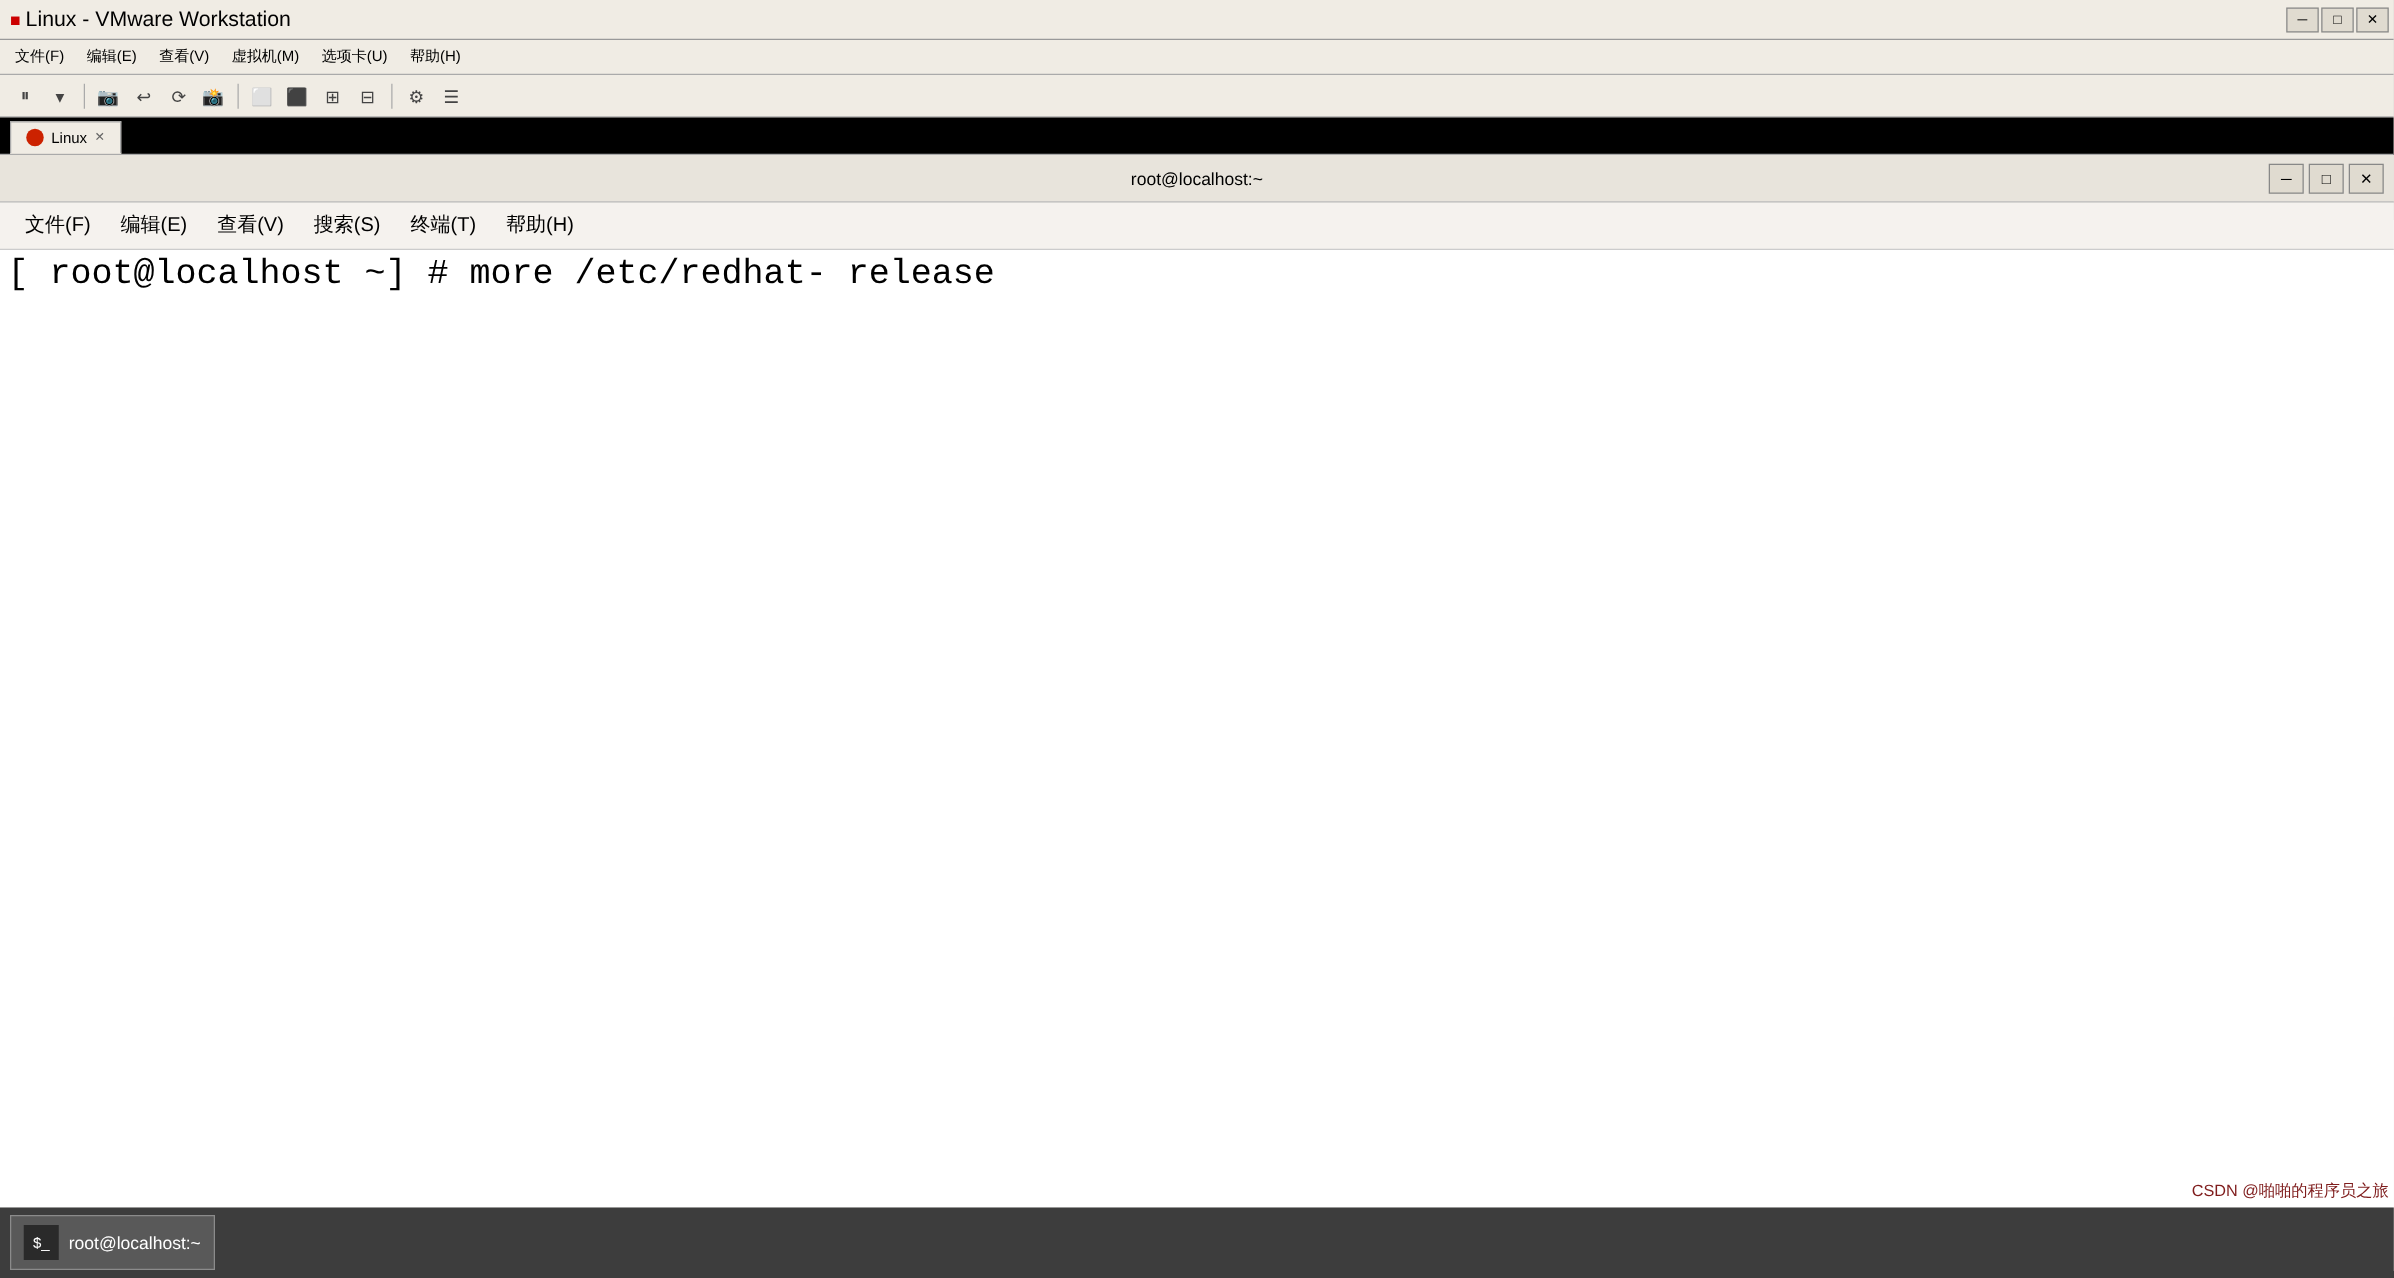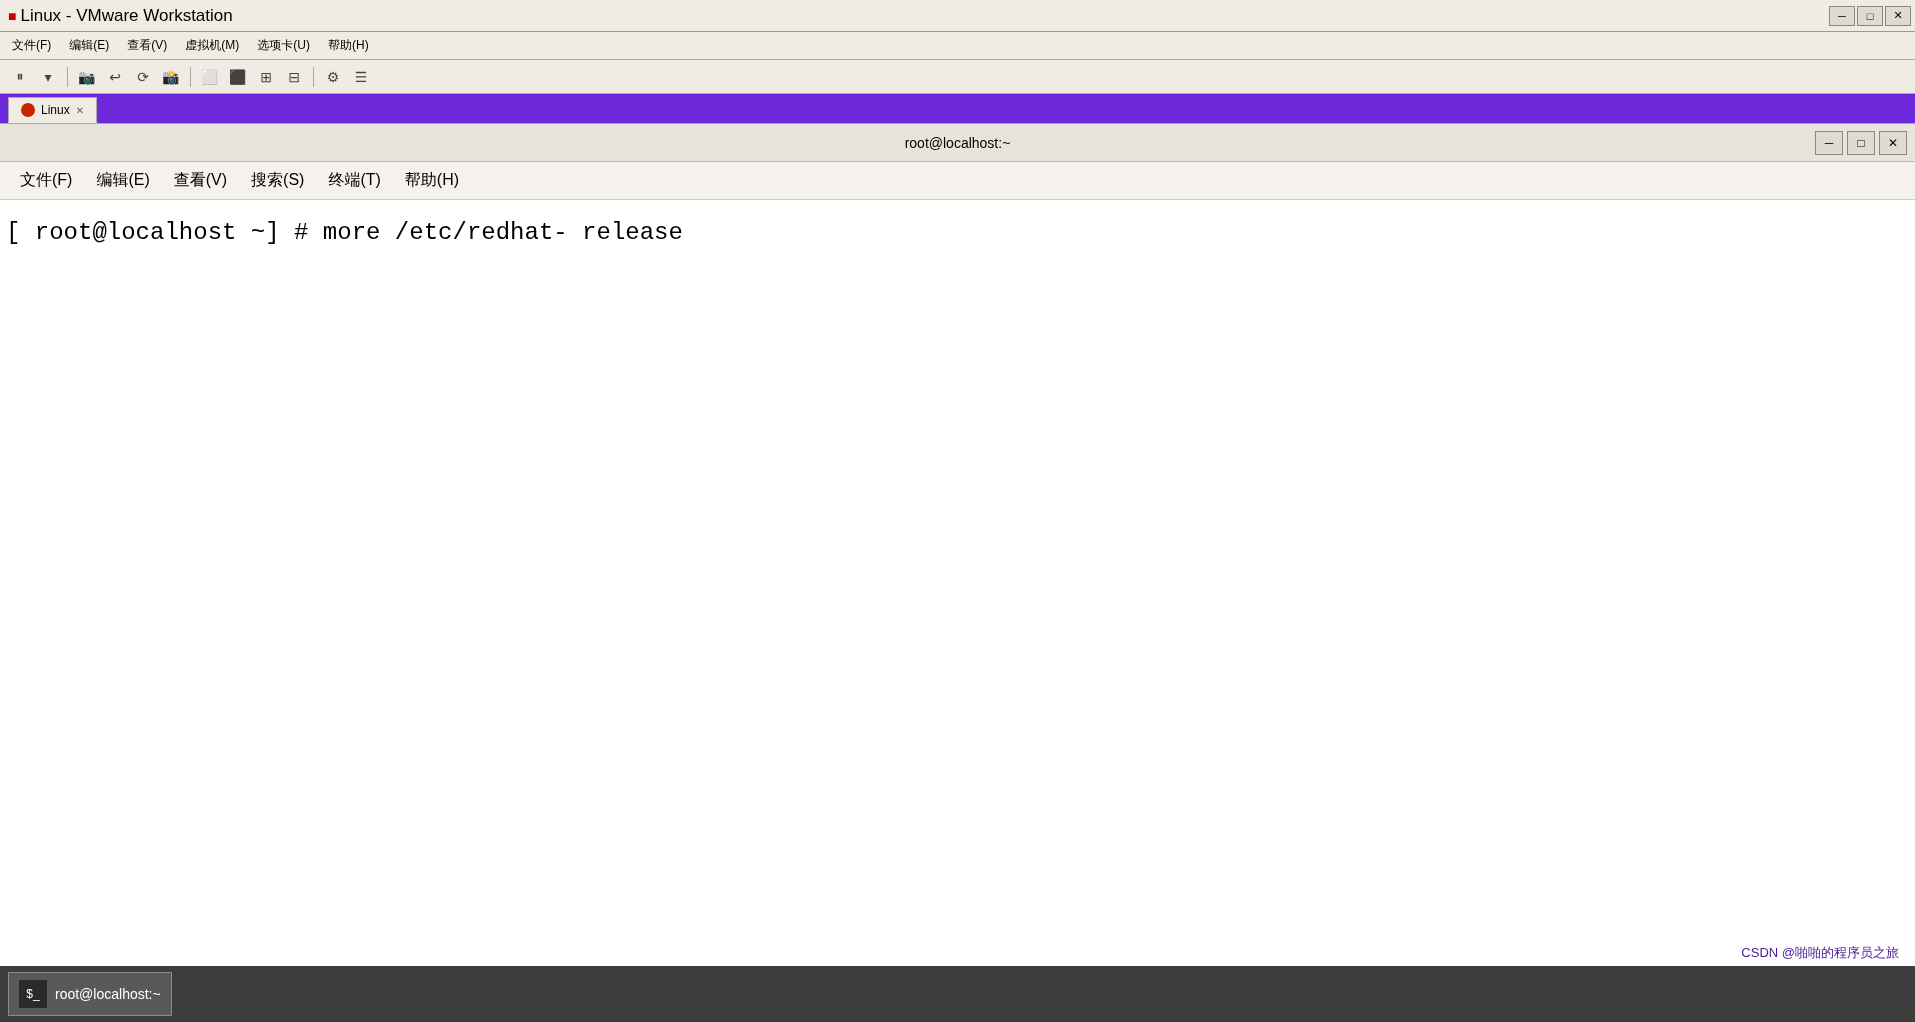--- a/index.html
+++ b/index.html
@@ -82,21 +82,21 @@
     .toolbar-separator {
       width: 1px;
       height: 20px;
       background: #aaa;
       margin: 0 3px;
     }
 
     
     .vm-tabs {
       height: 30px;
-      background: #6d28d9;
+      background: #000000;
       border-bottom: 1px solid #aaa;
       display: flex;
       align-items: flex-end;
       padding: 0 8px;
     }
     .vm-tab {
       height: 26px;
       background: #d4d0c8;
       border: 1px solid #aaa;
       border-bottom: none;
@@ -236,23 +236,23 @@
       font-size: 16px;
       color: #000;
       cursor: pointer;
       padding: 4px 8px;
     }
 
     
     .terminal-content {
       flex: 1;
       background: #fff;
-      padding: 16px 6px;
+      padding: 0 6px;
       font-family: 'Courier New', 'Lucida Console', monospace;
-      font-size: 24px;
+      font-size: 28px;
       color: #000;
       line-height: 1.4;
       overflow: auto;
     }
     .terminal-line {
       display: block;
       white-space: pre;
     }
     .cursor {
       display: inline-block;
@@ -296,22 +296,22 @@
     }
     .taskbar-item-label {
       color: #fff;
       font-size: 14px;
     }
 
     
     .csdn-watermark {
       position: absolute;
       bottom: 60px;
-      right: 16px;
-      color: #4c1d95;
+      right: 4px;
+      color: #7f1d1d;
       font-size: 13px;
     }
   </style>
 </head>
 <body>
 
 <div class="vmware-titlebar">
   <span style="font-size:14px; color:#c00;">■</span>
   <span class="title-text">Linux - VMware Workstation</span>
   <div class="window-controls">

